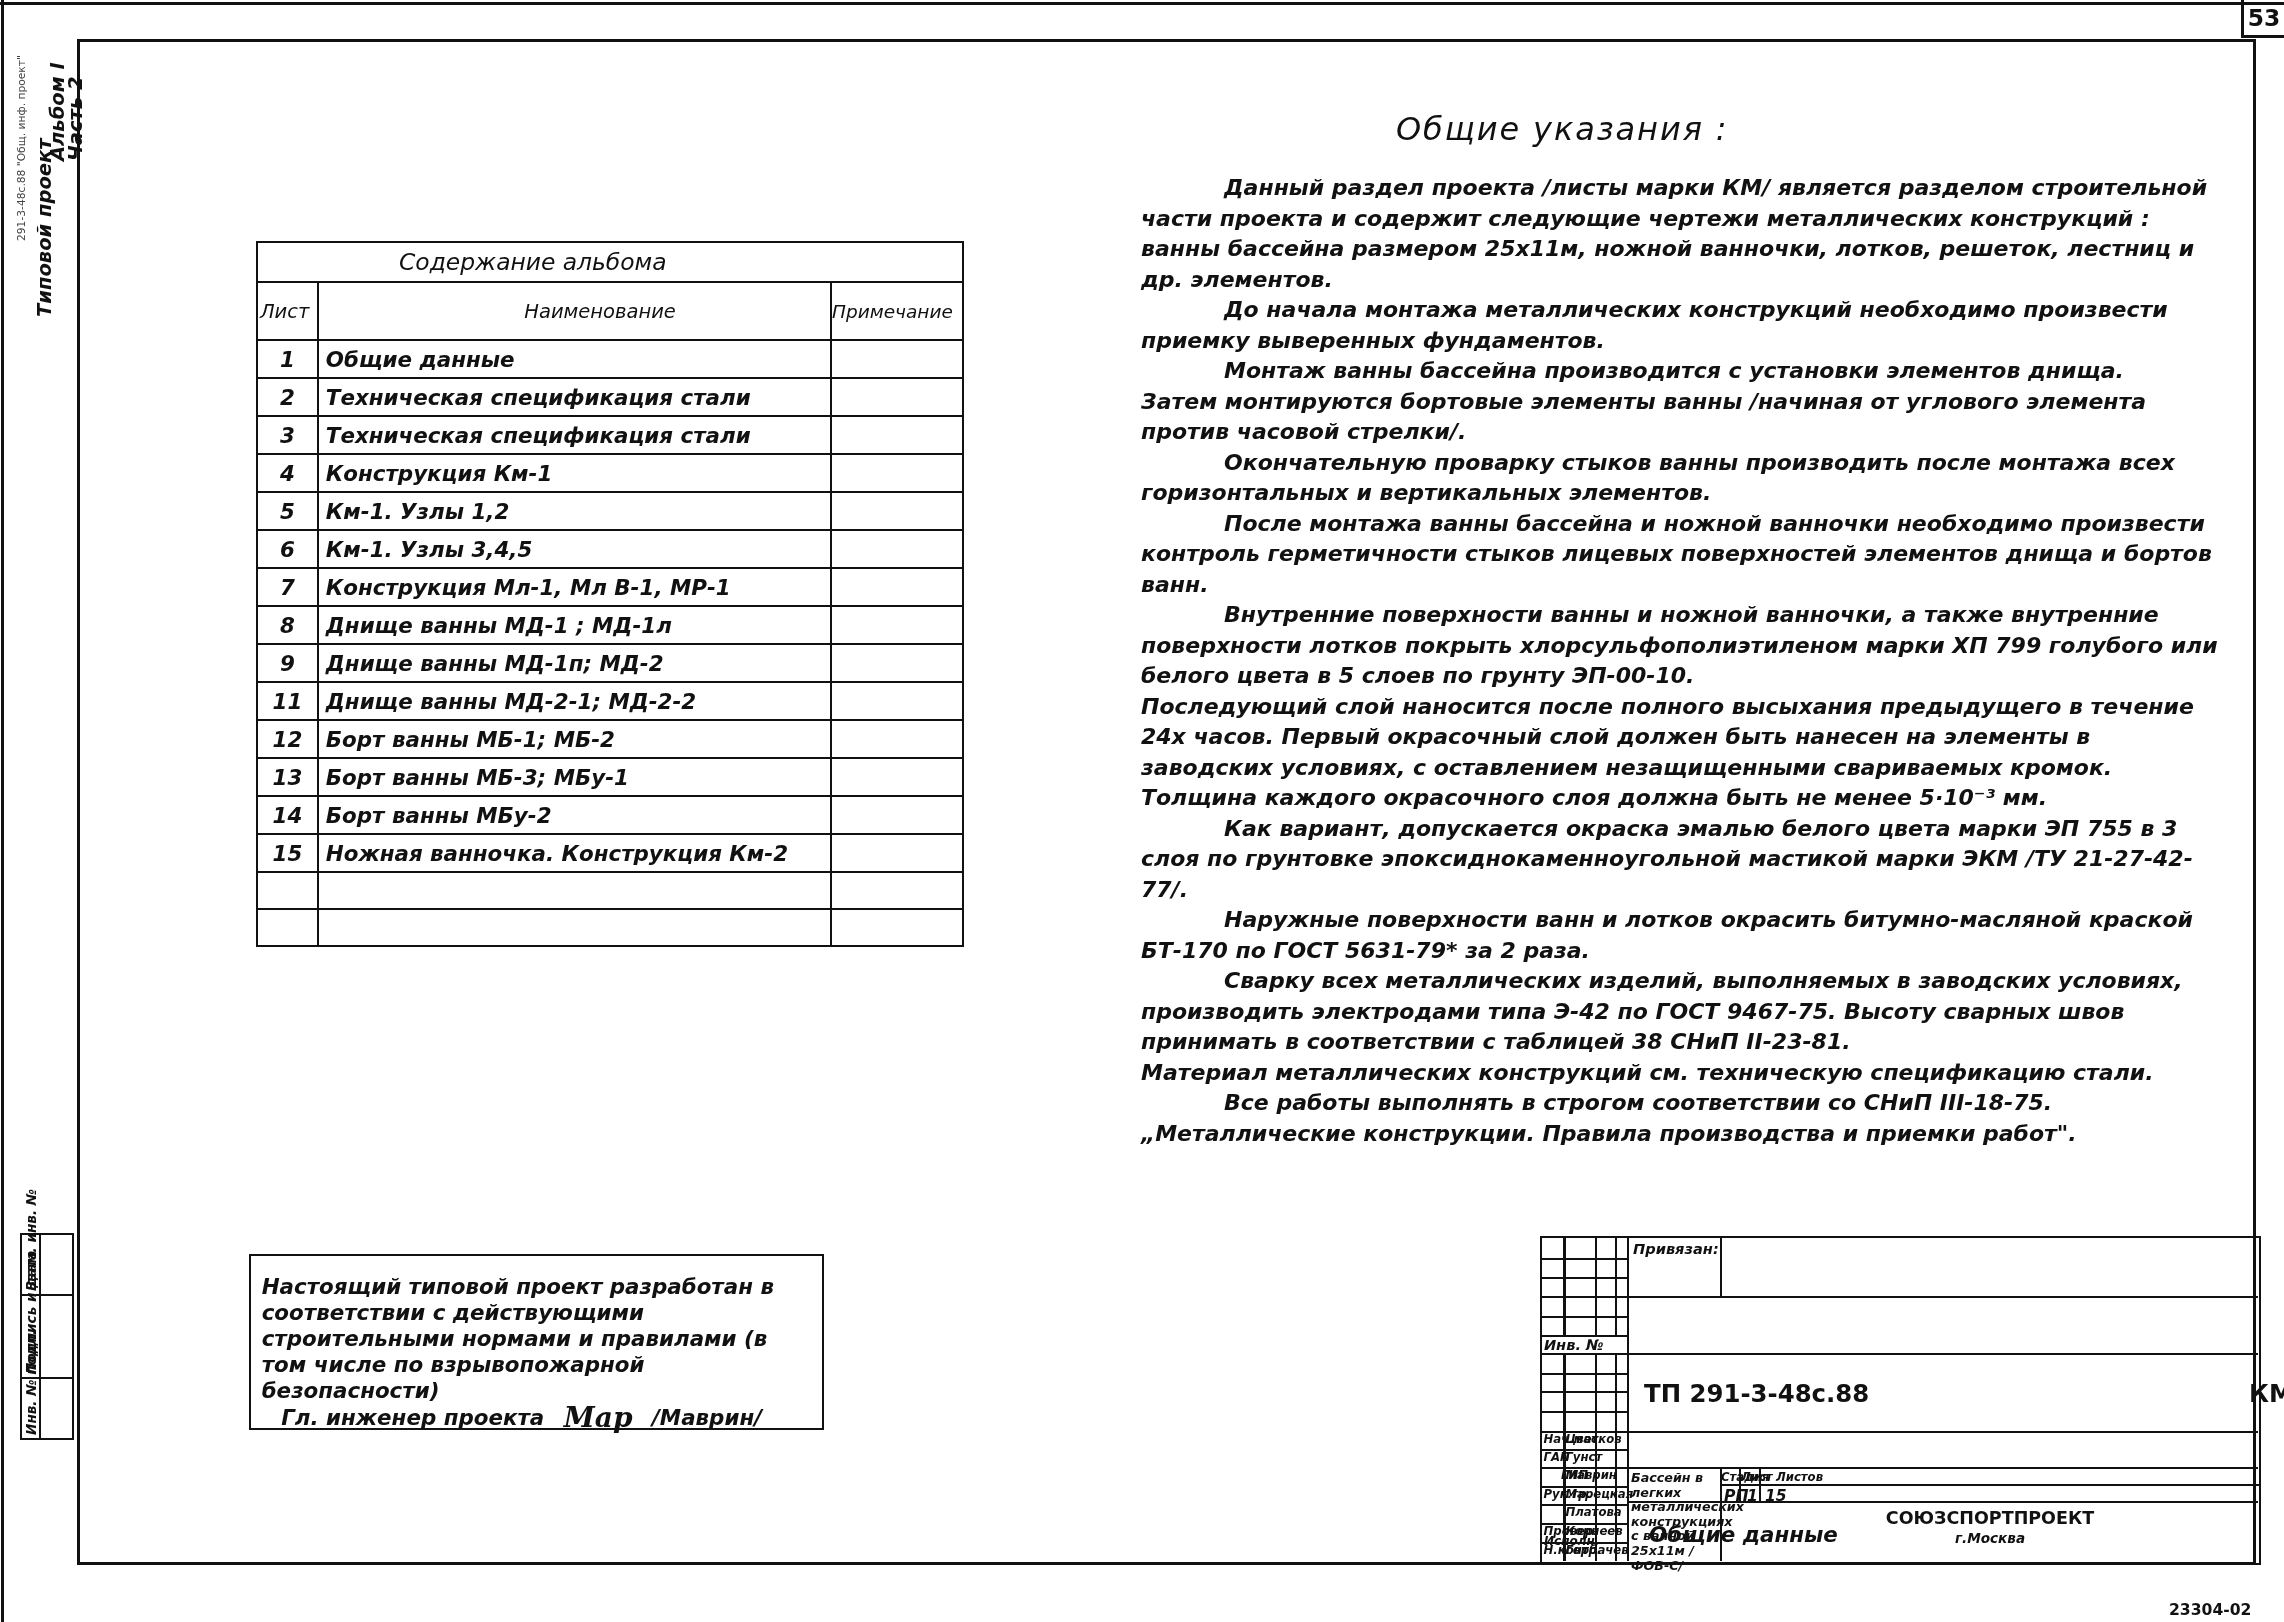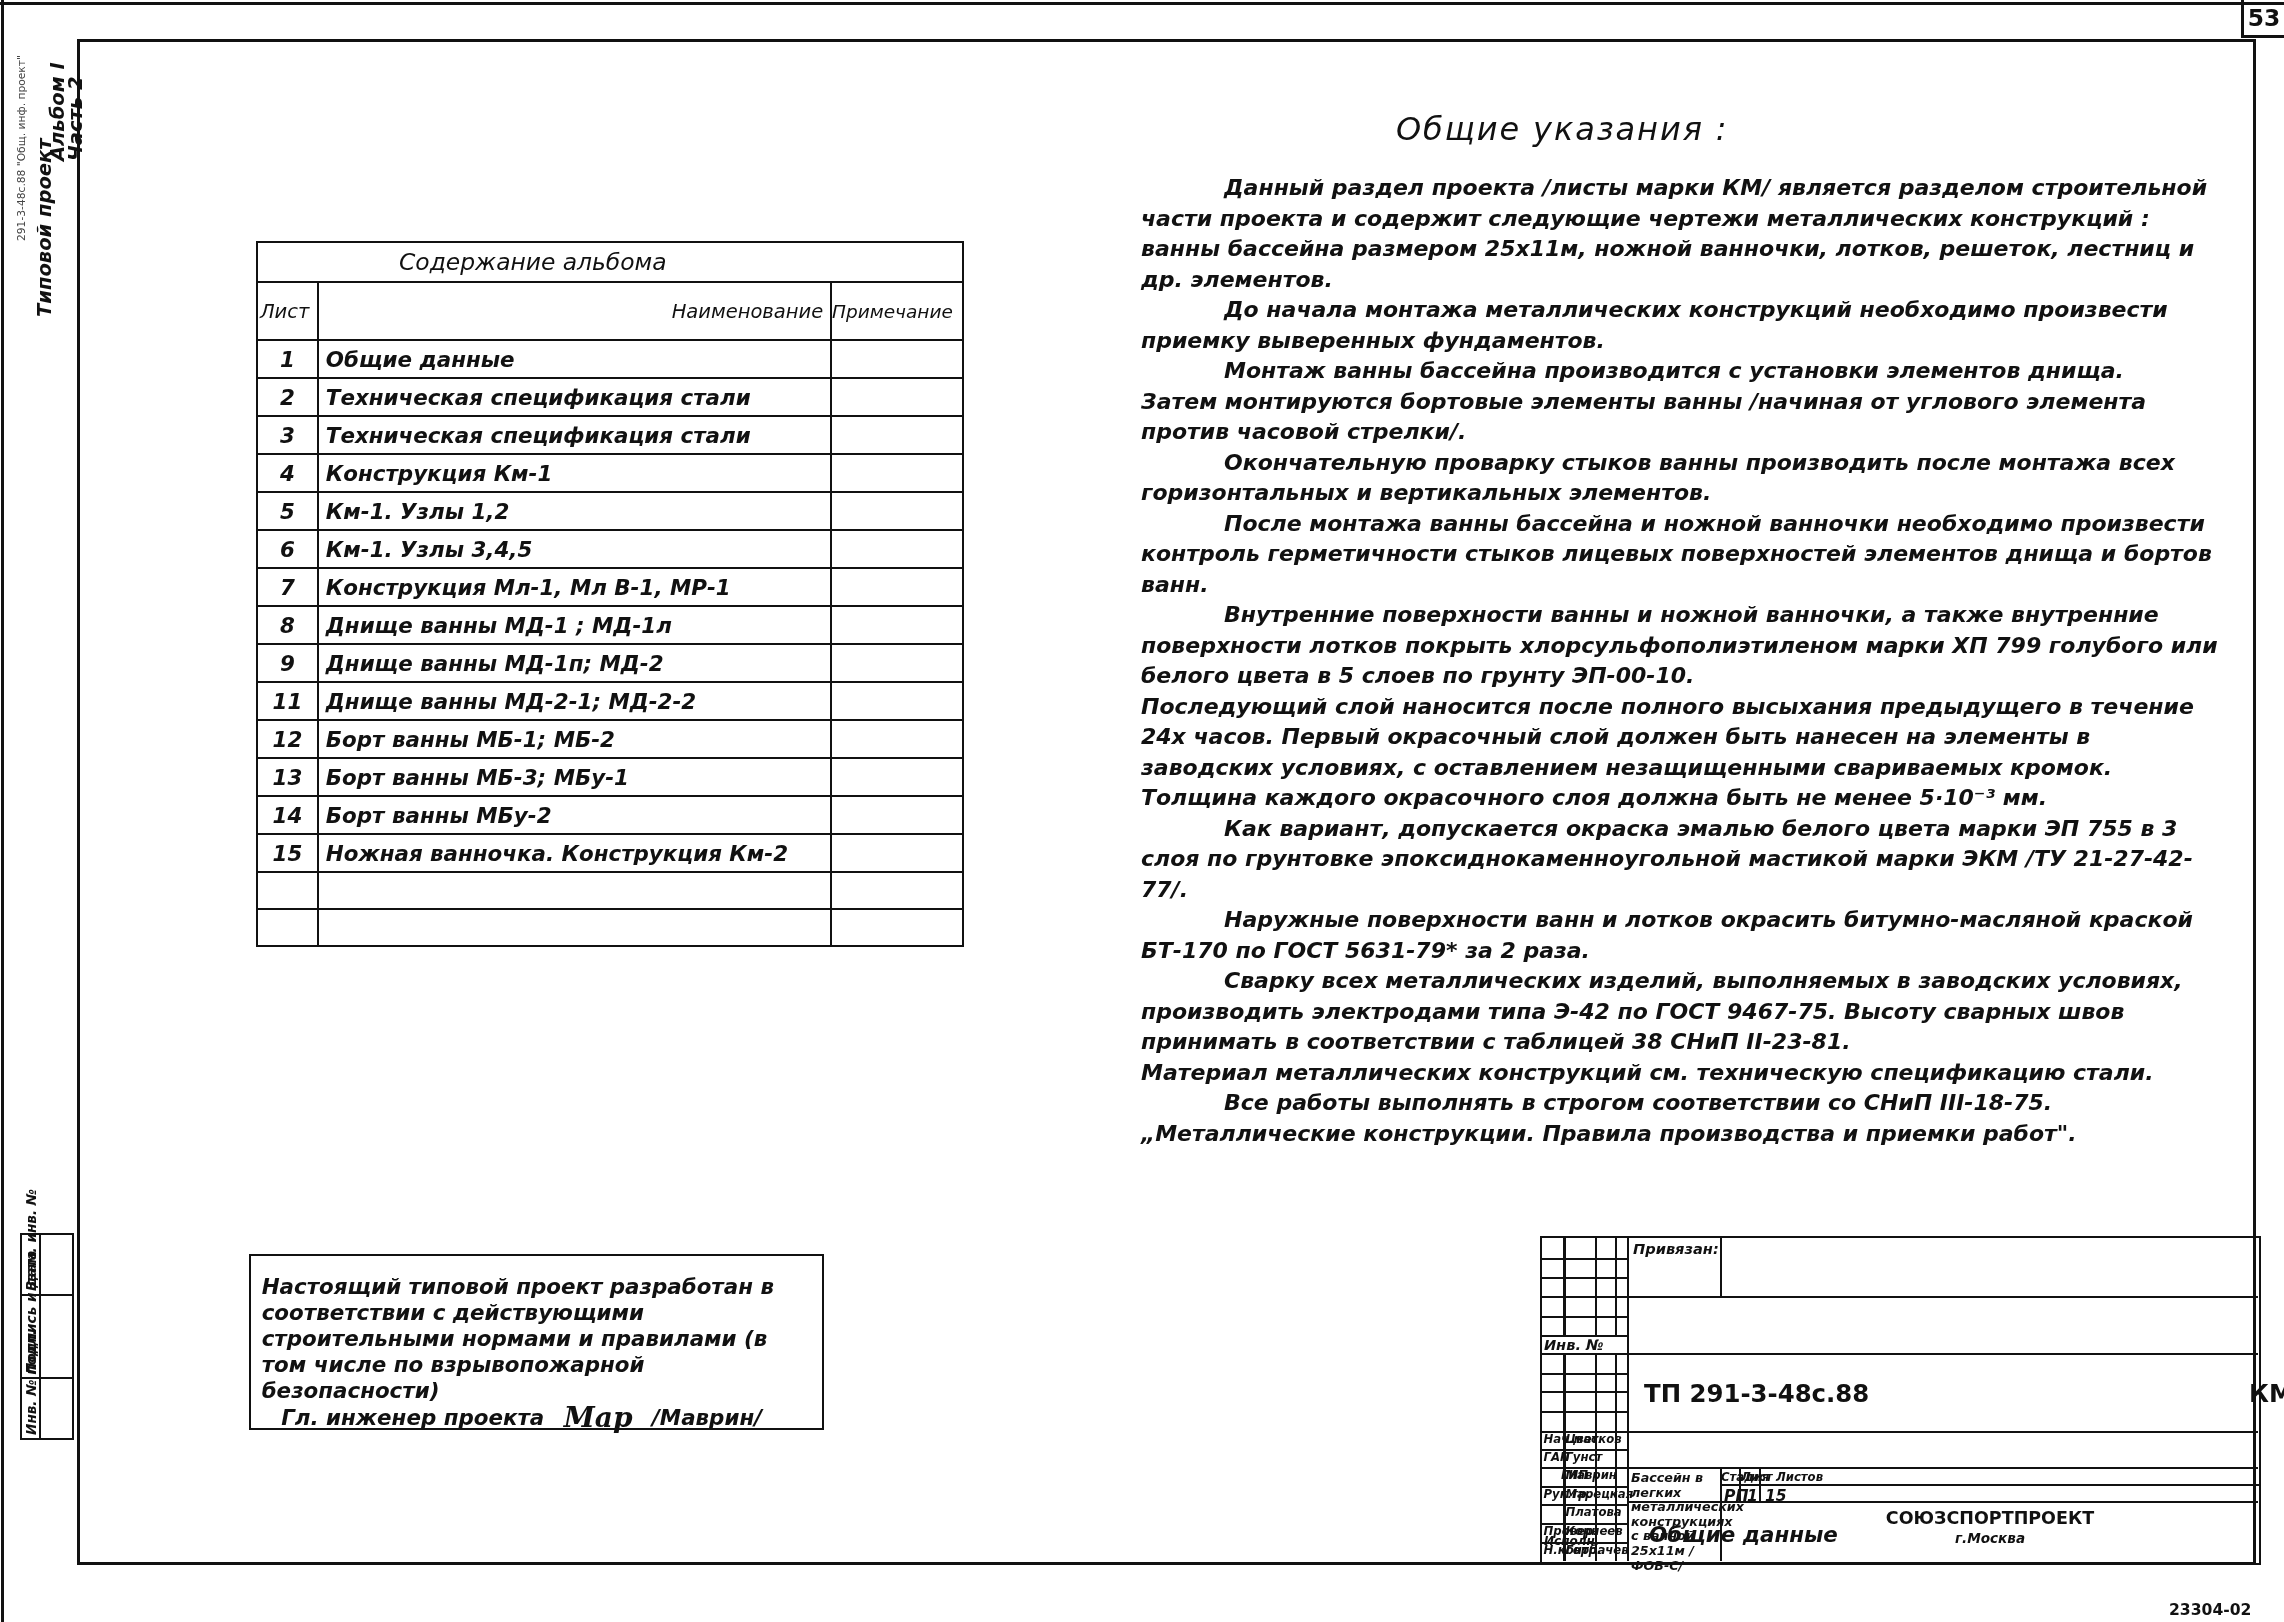--- a/index.html
+++ b/index.html
@@ -18,21 +18,21 @@
   .side-stamp .lbl { position:absolute; left:0; top:0; bottom:0; width:17.5px; border-right:2.4px solid #111; }
   .side-stamp .lbl span { position:absolute; left:1.9px; bottom:2.9px; transform-origin:left bottom; transform:rotate(-90deg) translateY(100%); font-size:13.6px; font-style:italic; font-weight:bold; white-space:nowrap; }
 
   
   table.contents { position:absolute; left:256px; top:241px; width:708px; border-collapse:collapse; }
   table.contents td, table.contents th { border:2.4px solid #111; padding:0 6.8px; font-size:21.4px; font-style:italic; font-weight:bold; height:36px; box-sizing:border-box; text-align:left; white-space:nowrap; }
   table.contents .ttl { text-align:left; padding-left:141px; height:40px; font-size:23.4px; font-weight:normal; }
   table.contents th { font-weight:normal; height:58px; font-size:19.5px; }
   table.contents th.c1 { width:61px; padding:0 1.9px; }
   table.contents th.c3 { width:132px; padding:0 0; font-size:18.5px; overflow:hidden; }
-  table.contents th.c2 { text-align:right; padding-left:58px; }
+  table.contents th.c2 { text-align:center; padding-left:58px; }
   table.contents td.num { text-align:center; padding:0; }
   table.contents tr.drow td { height:38px; }
   table.contents tr.erow td { height:37px; }
 
   
   .notes-title { position:absolute; left:1396px; top:110px; font-size:32px; font-style:italic; letter-spacing:1.9px; }
   .notes { position:absolute; left:1141px; top:173px; width:1077px; font-size:22px; line-height:30.5px; font-style:italic; font-weight:bold; }
   .notes p { margin:0; text-indent:83px; }
   .notes p.noind { text-indent:0; }
 

